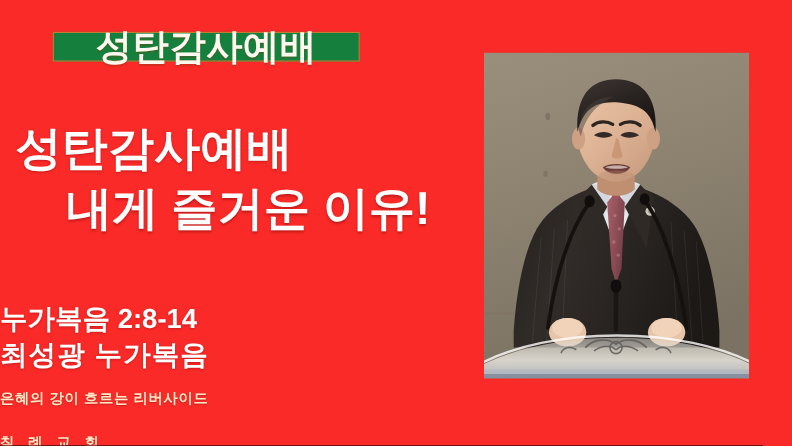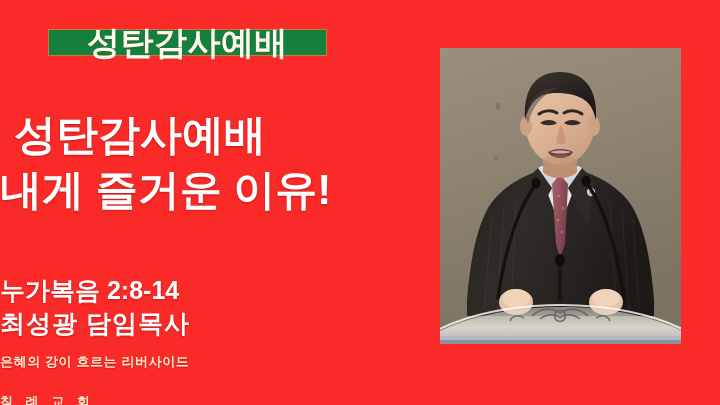--- a/index.html
+++ b/index.html
@@ -50,21 +50,21 @@
   }
   #sermon-title .title-line {
     color: #FFFFFF;
     font-size: 42px;
     font-weight: bold;
     line-height: 1.30;
     white-space: nowrap;
     text-shadow: 0 1px 2px rgba(130,12,10,0.45);
   }
   #sermon-title .line-1 { padding-left: 14px; }
-  #sermon-title .line-2 { }
+  #sermon-title .line-2 { padding-left: 60px; }
 
   
   #sermon-meta {
     position: absolute;
     left: 0;
     top: 274px;
     width: 334px;
   }
   #sermon-meta .meta-line {
     color: #FFFFFF;
@@ -116,21 +116,21 @@
     <span class="badge-text">성탄감사예배</span>
   </div>
 
   <div id="sermon-title">
     <div class="title-line line-1">성탄감사예배</div>
     <div class="title-line line-2">내게 즐거운 이유!</div>
   </div>
 
   <div id="sermon-meta">
     <div class="meta-line scripture-line">누가복음 2:8-14</div>
-    <div class="meta-line speaker-line">최성광 담임목사</div>
+    <div class="meta-line speaker-line">최성광 누가복음</div>
   </div>
 
   <div id="church-block">
     <div class="church-line church-line-1">은혜의 강이 흐르는 리버사이드</div>
     <div class="church-line church-line-2">침 례 교 회</div>
   </div>
 
   <div id="speaker-photo">
     <svg viewBox="0 0 241 296" preserveAspectRatio="xMidYMid slice">
       <defs>

